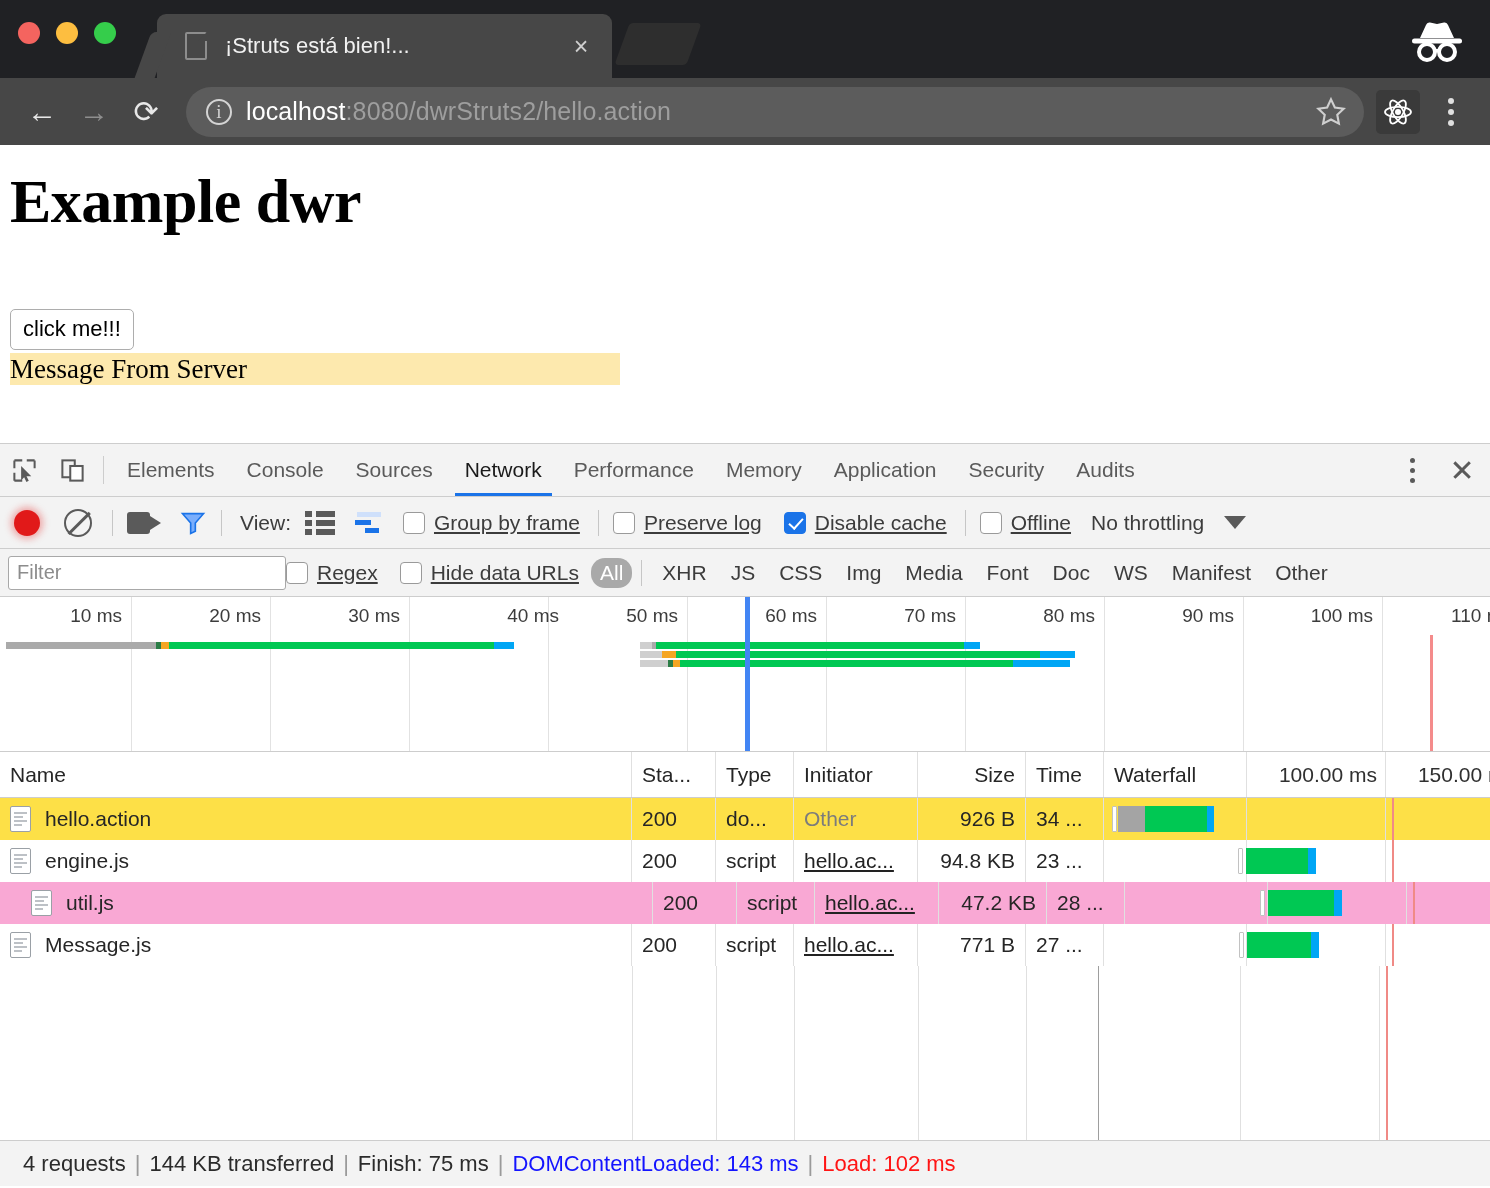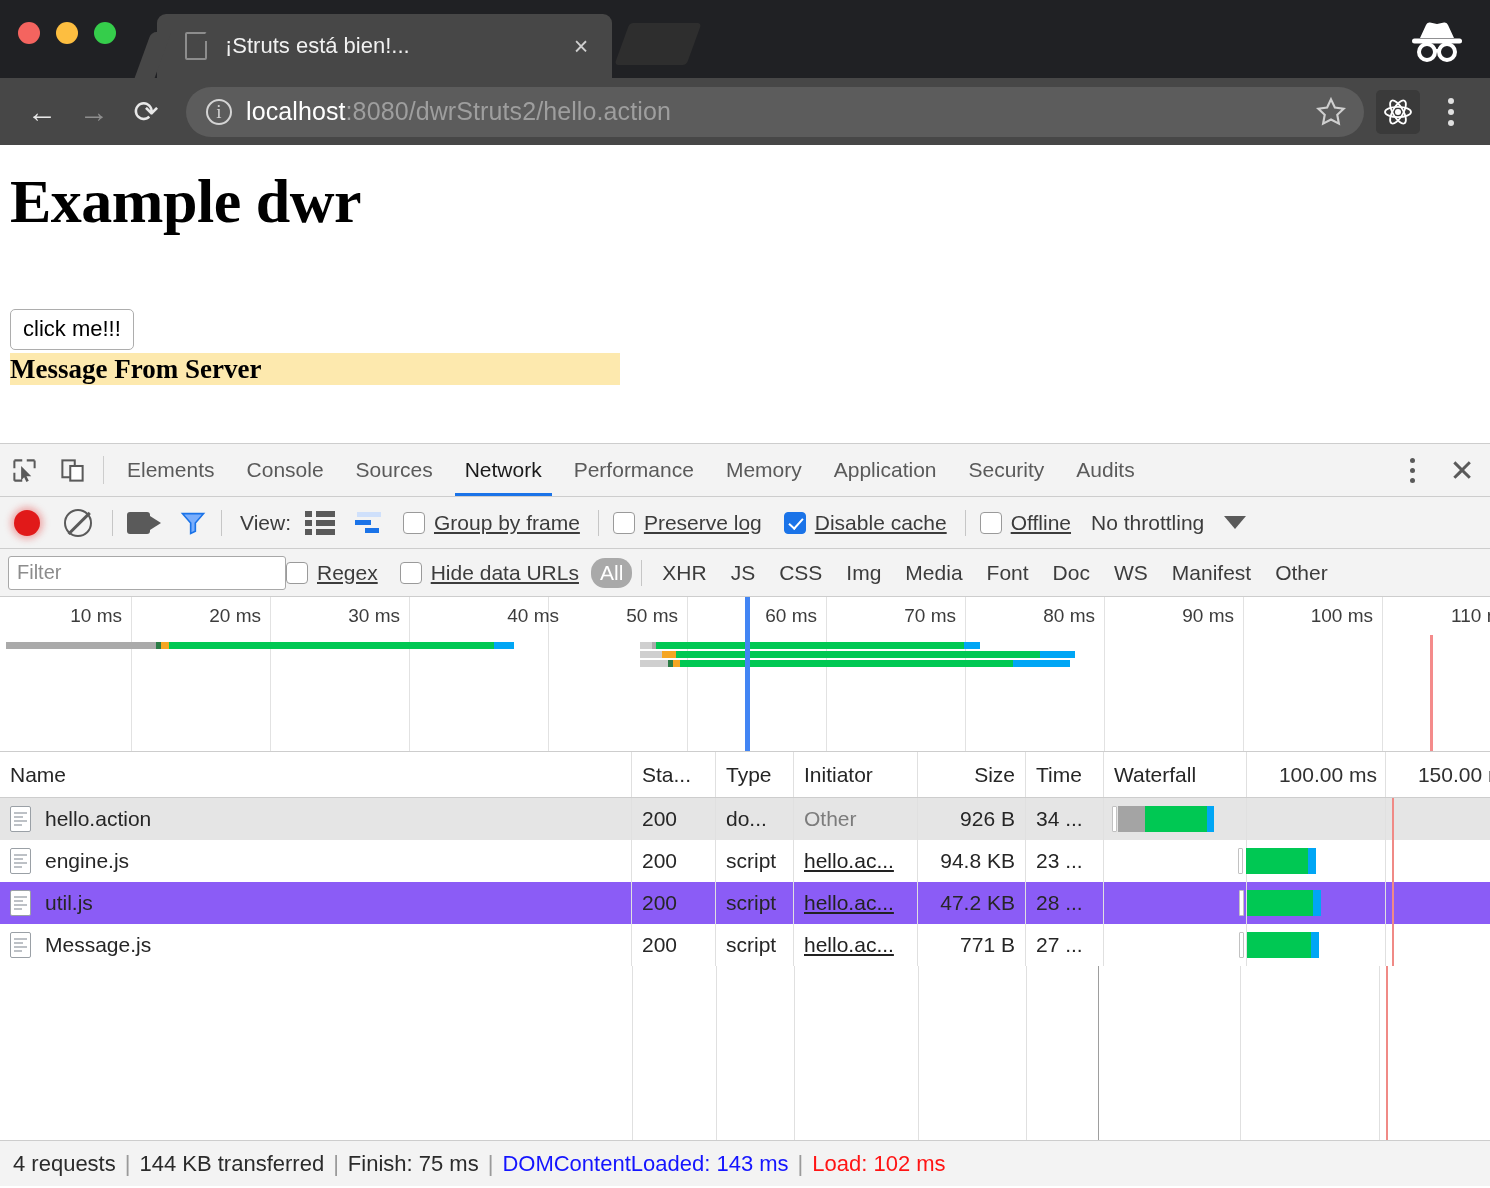--- a/index.html
+++ b/index.html
@@ -128,21 +128,21 @@
     font-size: 22px; font-family: "Liberation Sans", sans-serif;
     background: #fff; border: 1px solid #adadad; border-radius: 5px;
     color: #000; cursor: pointer;
   }
   .msgbar {
     margin-top: 3px; width: 610px; height: 32px;
     background: #fde9ae; display: flex; align-items: center;
   }
   .msgbar span {
     font-family: "Liberation Serif", serif;
-    font-weight: bold; font-size: 27px; color: #000;
+    font-weight: normal; font-size: 27px; color: #000;
   }
 
   
   .devtools {
     height: 743px; background: #fff;
     border-top: 1px solid #cdcdcd;
     display: flex; flex-direction: column;
   }
   .dt-tabbar {
     height: 53px; background: #f3f3f3;
@@ -279,22 +279,22 @@
     overflow: hidden; white-space: nowrap;
   }
   .c-name { width: 632px; }
   .c-status { width: 84px; }
   .c-type { width: 78px; }
   .c-init { width: 124px; }
   .c-size { width: 108px; justify-content: flex-end; }
   .c-time { width: 78px; }
   .c-wf { flex: 1; border-right: none; padding: 0; position: relative; }
   .thead .c-wf { padding-left: 10px; }
-  .row.sel { background: #e5e5e5; }
-  .row.alt { background: #8b5cf6; }
+  .row.sel { background: #fde047; }
+  .row.alt { background: #f9a8d4; padding-left: 21px; }
   .doc-icon {
     width: 21px; height: 26px; border: 1.5px solid #9aa0a6; border-radius: 2px;
     margin-right: 14px; flex: none; background: #fff;
     display: flex; flex-direction: column; justify-content: center; gap: 2px;
     padding: 0 3px;
   }
   .doc-icon i { height: 2px; background: #bdc1c6; display: block; }
   .doc-icon i:nth-child(2) { width: 70%; }
   .doc-icon i:nth-child(4) { width: 60%; }
   .muted { color: #7c7c7c; }
@@ -309,21 +309,21 @@
   .wf-bar { position: absolute; height: 26px; }
   .wf-seg { position: absolute; top: 0; height: 26px; }
   .wf-tick {
     position: absolute; top: 0; width: 5px; height: 26px;
     border: 1.5px solid #c2c2c2; background: #fff; border-radius: 1px;
   }
   .fillrows { flex: 1; position: relative; }
 
   .dt-status {
     height: 46px; background: #f3f3f3; border-top: 1px solid #cdcdcd;
-    display: flex; align-items: center; padding: 0 13px;
+    display: flex; align-items: center; padding: 0 23px;
     font-size: 22px; color: #2b2b2b;
   }
   .dt-status .sep { margin: 0 9px; color: #9a9a9a; }
   .dcl { color: #1414ff; }
   .ld { color: #ff1414; }
 </style>
 </head>
 <body>
 
 <div class="browser-chrome">

